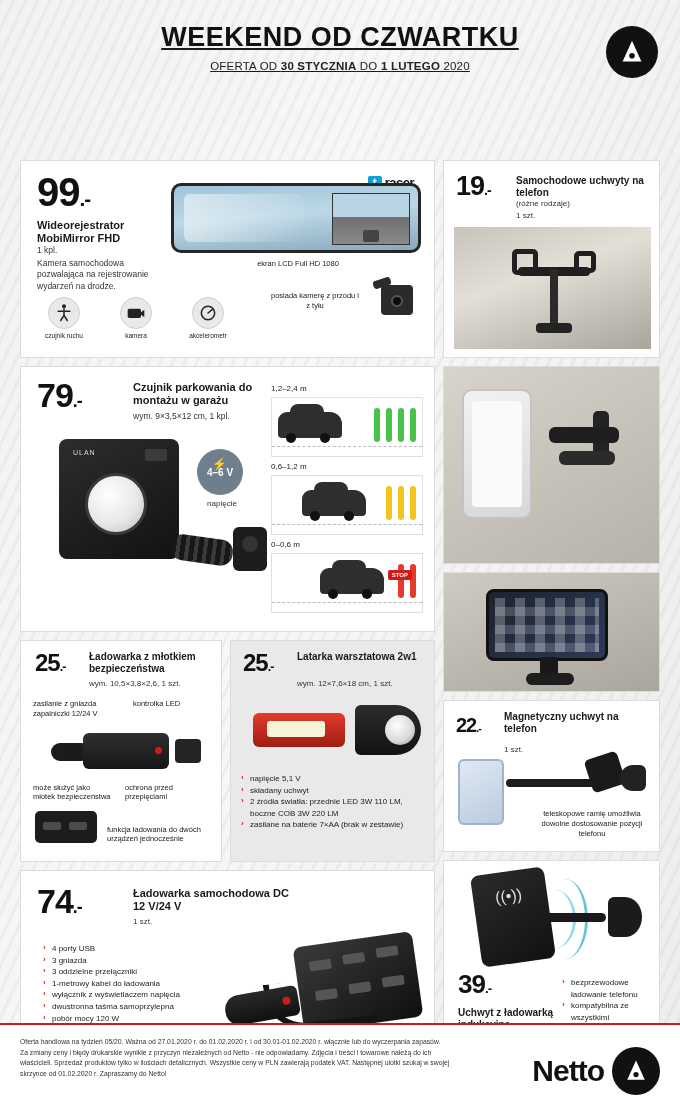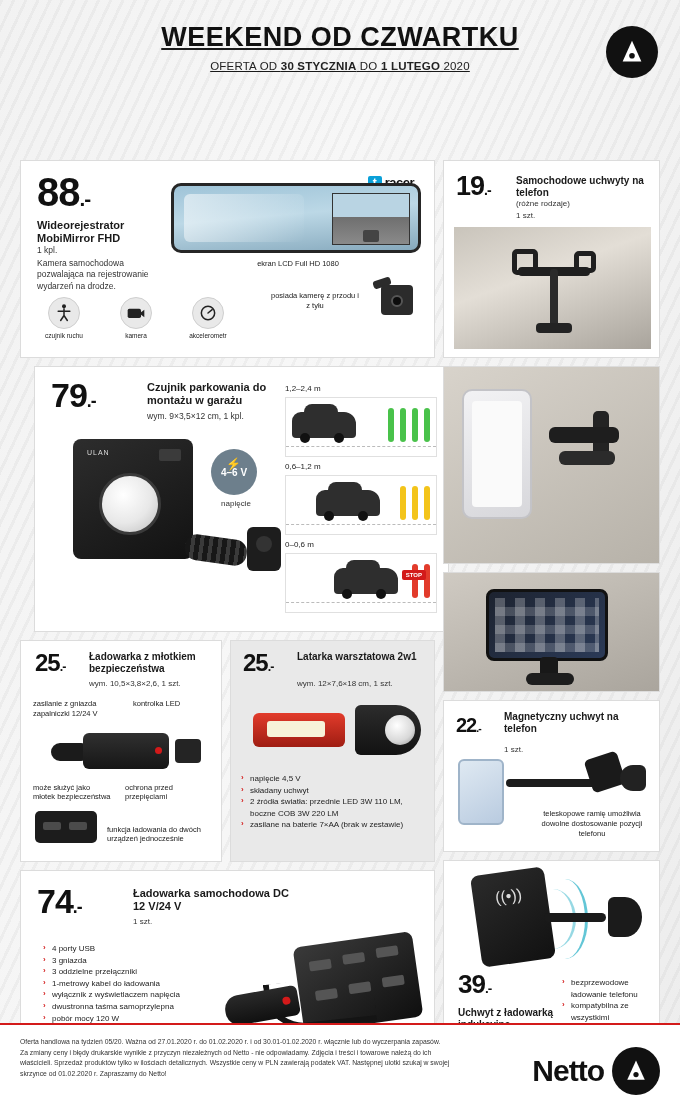--- a/index.html
+++ b/index.html
@@ -149,21 +149,21 @@
   .holder-a {
     position:absolute; left:58px; top:14px; width:84px; height:92px;
   }
   .holder-a .post { position:absolute; left:38px; top:28px; width:8px; height:62px; background:#2a2a2a; border-radius:3px;}
   .holder-a .arm  { position:absolute; left:6px; top:26px; width:72px; height:9px; background:#1f1f1f; border-radius:4px;}
   .holder-a .clamp{ position:absolute; left:0px; top:8px; width:26px; height:26px; border:5px solid #1f1f1f; border-radius:5px;}
   .holder-a .clamp2{position:absolute; right:0px; top:10px; width:22px; height:22px; border:5px solid #1f1f1f; border-radius:5px;}
   .holder-a .base { position:absolute; left:24px; bottom:0; width:36px; height:10px; background:#232323; border-radius:4px;}
 
   
-  #card3 { left:20px; top:294px; width:415px; height:266px;margin-left:14px; }
+  #card3 { left:20px; top:294px; width:415px; height:266px; }
   #card3 .price { position:absolute; left:16px; top:14px; font-size:34px; }
   #card3 .ttl { position:absolute; left:112px; top:14px; width:150px; font-size:11px; }
   #card3 .sub { position:absolute; left:112px; top:44px; font-size:8.5px; }
   .sensor-box {
     position:absolute; left:38px; top:72px; width:120px; height:120px;
     background:linear-gradient(150deg,#2d2d2d,#121212);
     border-radius:8px;
   }
   .sensor-box .disp {
     position:absolute; left:26px; top:34px; width:62px; height:62px; border-radius:50%;
@@ -377,21 +377,21 @@
       <svg viewBox="0 0 32 32" aria-hidden="true">
           <path d="M6 26 L16 4 L26 26 Z" fill="#fff"></path>
           <circle cx="16" cy="20" r="3" fill="#111"></circle>
         </svg>
     </div>
   </div>
 
   <div class="content">
 
     <div class="card" id="card1">
-      <div class="price"><span>88</span><span class="cur">.-</span></div>
+      <div class="price"><span>99</span><span class="cur">.-</span></div>
       <div class="ttl">Wideorejestrator MobiMirror FHD</div>
       <div class="qty sm">1 kpl.</div>
       <div class="desc sm">Kamera samochodowa pozwalająca na rejestrowanie wydarzeń na drodze.</div>
 
       <div class="tracer-logo">
         <span class="t">t</span>
         <span class="w">racer</span>
       </div>
 
       <div class="mirror">
@@ -556,21 +556,21 @@
       <div class="price"><span>25</span><span class="cur">.-</span></div>
       <div class="ttl">Latarka warsztatowa 2w1</div>
       <div class="sub sm">wym. 12×7,6×18 cm, 1 szt.</div>
       <div class="torch">
         <div class="red"></div>
           <div class="cob"></div>
           <div class="head"></div>
           <div class="lens"></div>
       </div>
       <ul class="bullets">
-        <li>napięcie 4,5 V</li>
+        <li>napięcie 5,1 V</li>
         <li>składany uchwyt</li>
         <li>2 źródła światła: przednie LED 3W 110 LM, boczne COB 3W 220 LM</li>
         <li>zasilane na baterie 7×AA (brak w zestawie)</li>
       </ul>
     </div>
 
     <div class="card" id="card6">
       <div class="price"><span>22</span><span class="cur">.-</span></div>
       <div class="ttl">Magnetyczny uchwyt na telefon</div>
       <div class="qty sm">1 szt.</div>

